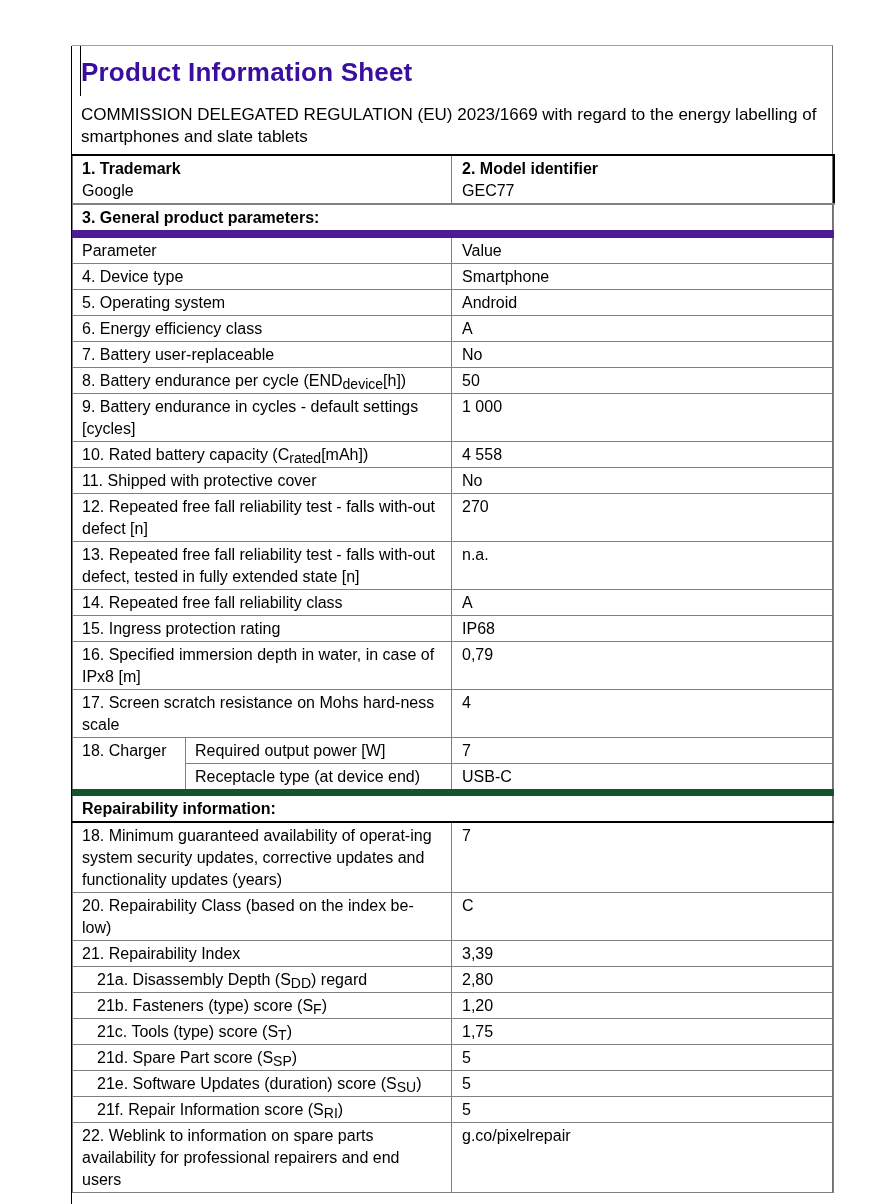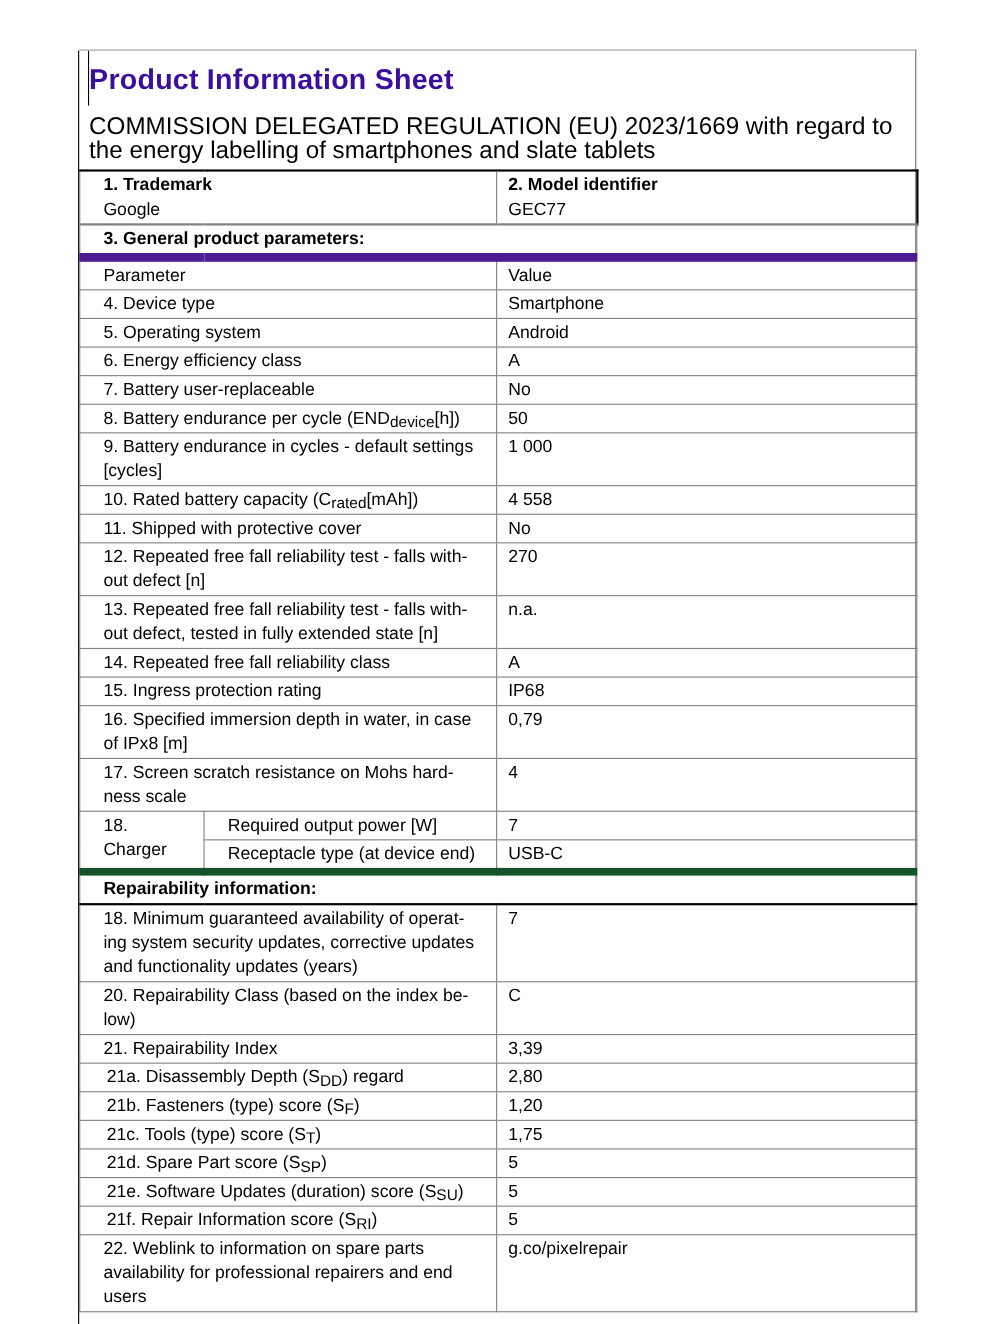--- a/index.html
+++ b/index.html
@@ -3,23 +3,23 @@
 <meta charset="utf-8">
 <style>
   html, body { margin: 0; padding: 0; background: #ffffff; }
   body { width: 893px; height: 1204px; position: relative; overflow: hidden;
          font-family: "Liberation Sans", "DejaVu Sans", sans-serif; color: #000; }
   .page-edge-left { position: absolute; left: 71px; top: 46px; width: 1px; height: 1158px; background: #000; }
   .cursor { position: absolute; left: 80px; top: 46px; width: 1px; height: 50px; background: #000; }
   .sheet { position: absolute; left: 72px; top: 45px; width: 760px; border-top: 1px solid #a0a0a0; border-right: 1px solid #707070; }
   .header-block { padding: 4px 0 0 9px; height: 108px; box-sizing: border-box; }
   .title { font-size: 26px; font-weight: bold; color: #3a0f9e; letter-spacing: 0.2px; line-height: 44px; margin: 0; }
-  .subtitle { font-size: 22px; line-height: 22px; margin-top: 10px; }
+  .subtitle { font-size: 17px; line-height: 22px; margin-top: 10px; }
   table { border-collapse: collapse; width: 761px; table-layout: fixed; font-size: 16px; }
-  td { border: 1px solid #808080; padding: 2px 9px 1px 21px; vertical-align: top; line-height: 22px; }
+  td { border: 1px solid #808080; padding: 2px 9px 1px 9px; vertical-align: top; line-height: 22px; }
   td.val { padding-left: 10px; }
   .thick-top td { border-top: 2px solid #000; }
   .tm-row td { border-bottom: 2px solid #808080; }
   .tm-row td.right { border-right: 2px solid #000; }
   .bold { font-weight: bold; }
   .indent { padding-left: 24px; }
   sub { font-size: 14px; vertical-align: -3px; line-height: 0; }
   .link-cell { padding-left: 18px; }
 </style>
 </head>

